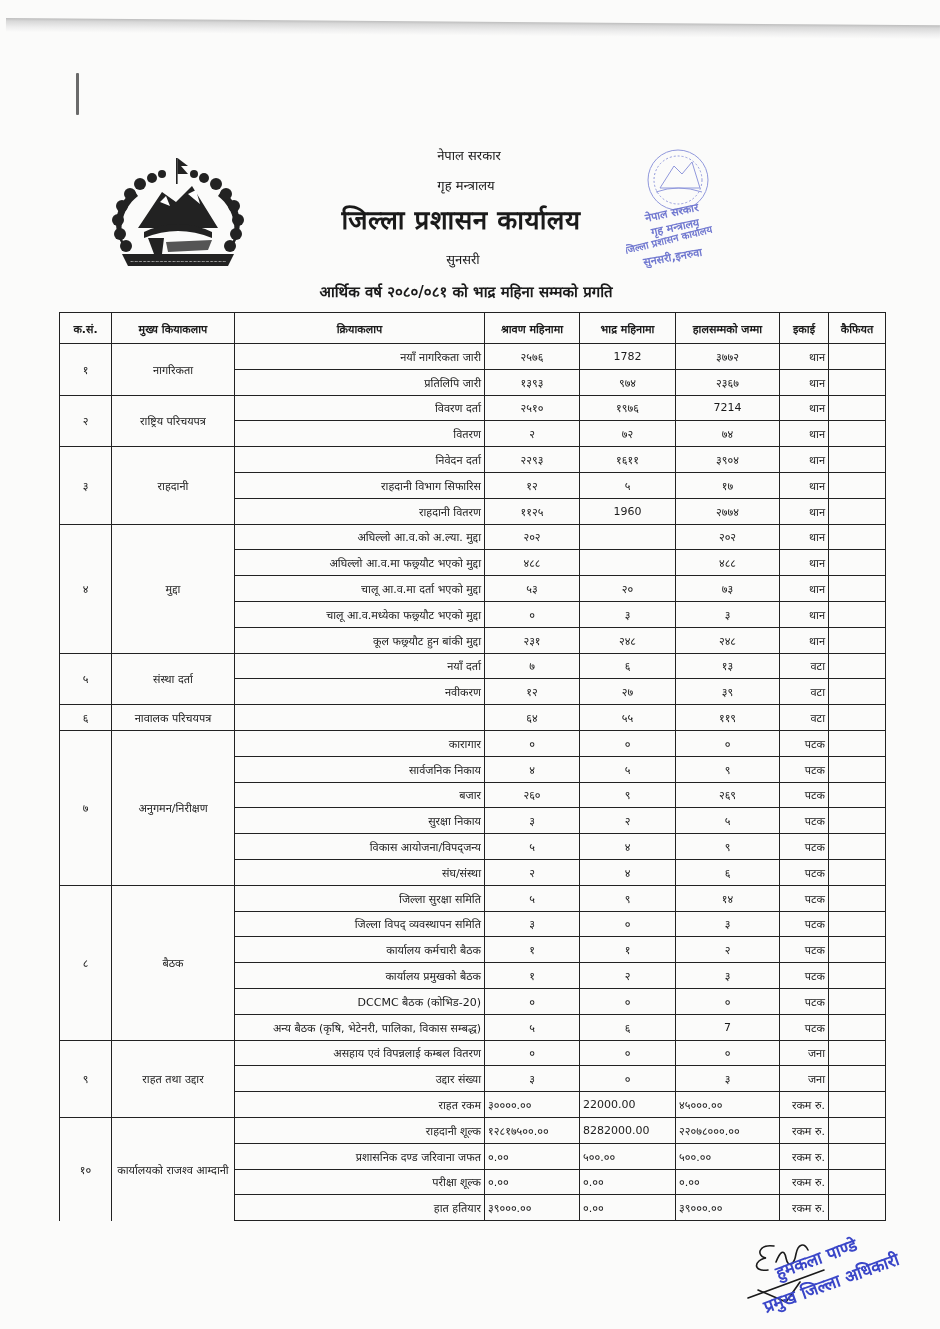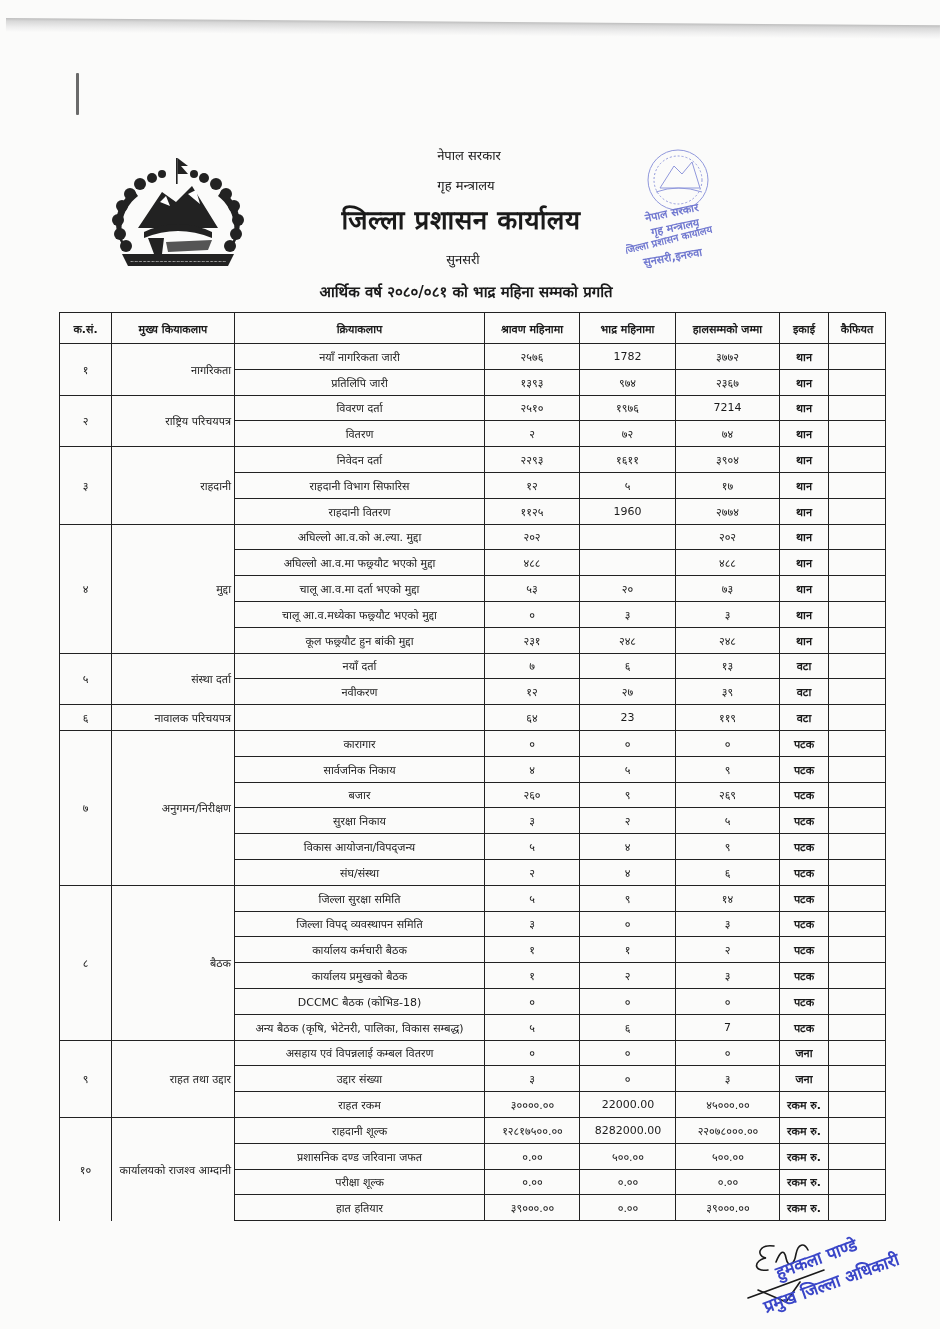--- a/index.html
+++ b/index.html
@@ -28,25 +28,25 @@
     position:absolute; left:59px; top:312px;
     border-collapse:collapse; table-layout:fixed;
     font-size:11px;
   }
   table.report td, table.report th {
     border:1.4px solid #222; padding:0 3px; height:24.8px;
     overflow:hidden; white-space:nowrap;
   }
   table.report th { font-weight:bold; font-size:11px; height:30px; text-align:center; }
   .c-sn { text-align:center; }
-  .c-main { text-align:right; }
-  .c-act { text-align:center; }
+  .c-main { text-align:center; }
+  .c-act { text-align:right; }
   .c-num { text-align:center; }
-  .c-money { text-align:center; padding-right:2px !important; }
-  .c-unit { text-align:center;font-weight:bold; }
+  .c-money { text-align:left; padding-right:2px !important; }
+  .c-unit { text-align:right; }
   .c-rem { }
   td.open-bottom { border-bottom:none !important; }
 
   .signature { position:absolute; left:738px; top:1232px; width:200px; height:97px; }
   .sig-name { position:absolute; left:772px; top:1262px; font-size:17px; font-weight:bold; color:#3a46c8; transform:rotate(-20deg); transform-origin:left top; white-space:nowrap; }
   .sig-title { position:absolute; left:760px; top:1296px; font-size:17px; font-weight:bold; color:#3a46c8; transform:rotate(-20deg); transform-origin:left top; white-space:nowrap; }
 </style>
 </head>
 <body>
 
@@ -256,21 +256,21 @@
         <td class="c-num">२७</td>
         <td class="c-num">३९</td>
         <td class="c-unit">वटा</td>
         <td class="c-rem"></td>
       </tr>
       <tr>
         <td class="c-sn" rowspan="1">६</td>
         <td class="c-main" rowspan="1">नावालक परिचयपत्र</td>
         <td class="c-act"></td>
         <td class="c-num">६४</td>
-        <td class="c-num">23</td>
+        <td class="c-num">५५</td>
         <td class="c-num">११९</td>
         <td class="c-unit">वटा</td>
         <td class="c-rem"></td>
       </tr>
       <tr>
         <td class="c-sn" rowspan="6">७</td>
         <td class="c-main" rowspan="6">अनुगमन/निरीक्षण</td>
         <td class="c-act">कारागार</td>
         <td class="c-num">०</td>
         <td class="c-num">०</td>
@@ -346,21 +346,21 @@
       </tr>
       <tr>
         <td class="c-act">कार्यालय प्रमुखको बैठक</td>
         <td class="c-num">१</td>
         <td class="c-num">२</td>
         <td class="c-num">३</td>
         <td class="c-unit">पटक</td>
         <td class="c-rem"></td>
       </tr>
       <tr>
-        <td class="c-act">DCCMC बैठक (कोभिड-18)</td>
+        <td class="c-act">DCCMC बैठक (कोभिड-20)</td>
         <td class="c-num">०</td>
         <td class="c-num">०</td>
         <td class="c-num">०</td>
         <td class="c-unit">पटक</td>
         <td class="c-rem"></td>
       </tr>
       <tr>
         <td class="c-act">अन्य बैठक (कृषि, भेटेनरी, पालिका, विकास सम्बद्ध)</td>
         <td class="c-num">५</td>
         <td class="c-num">६</td>

